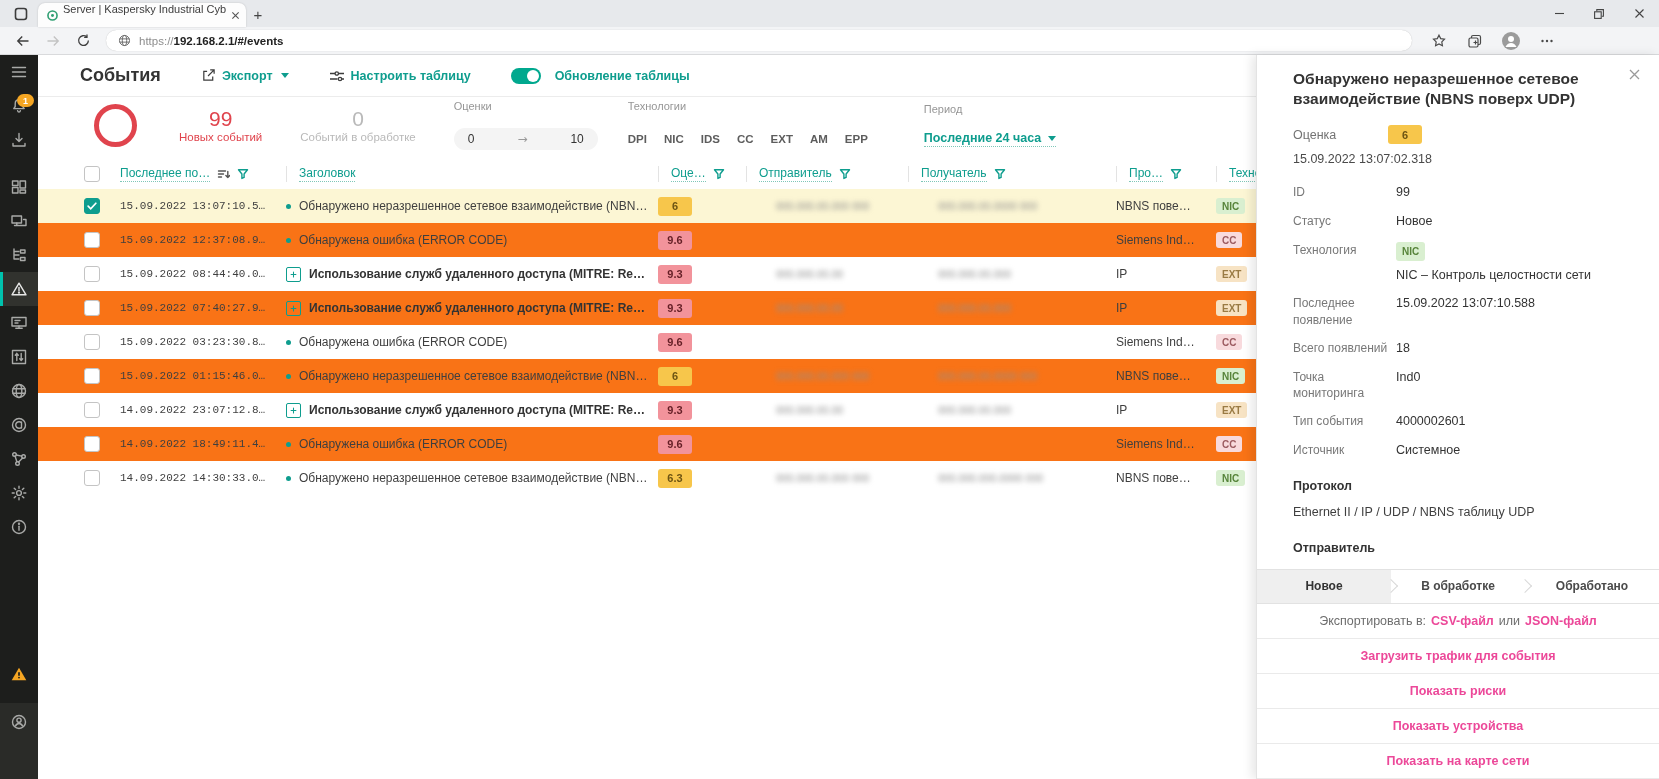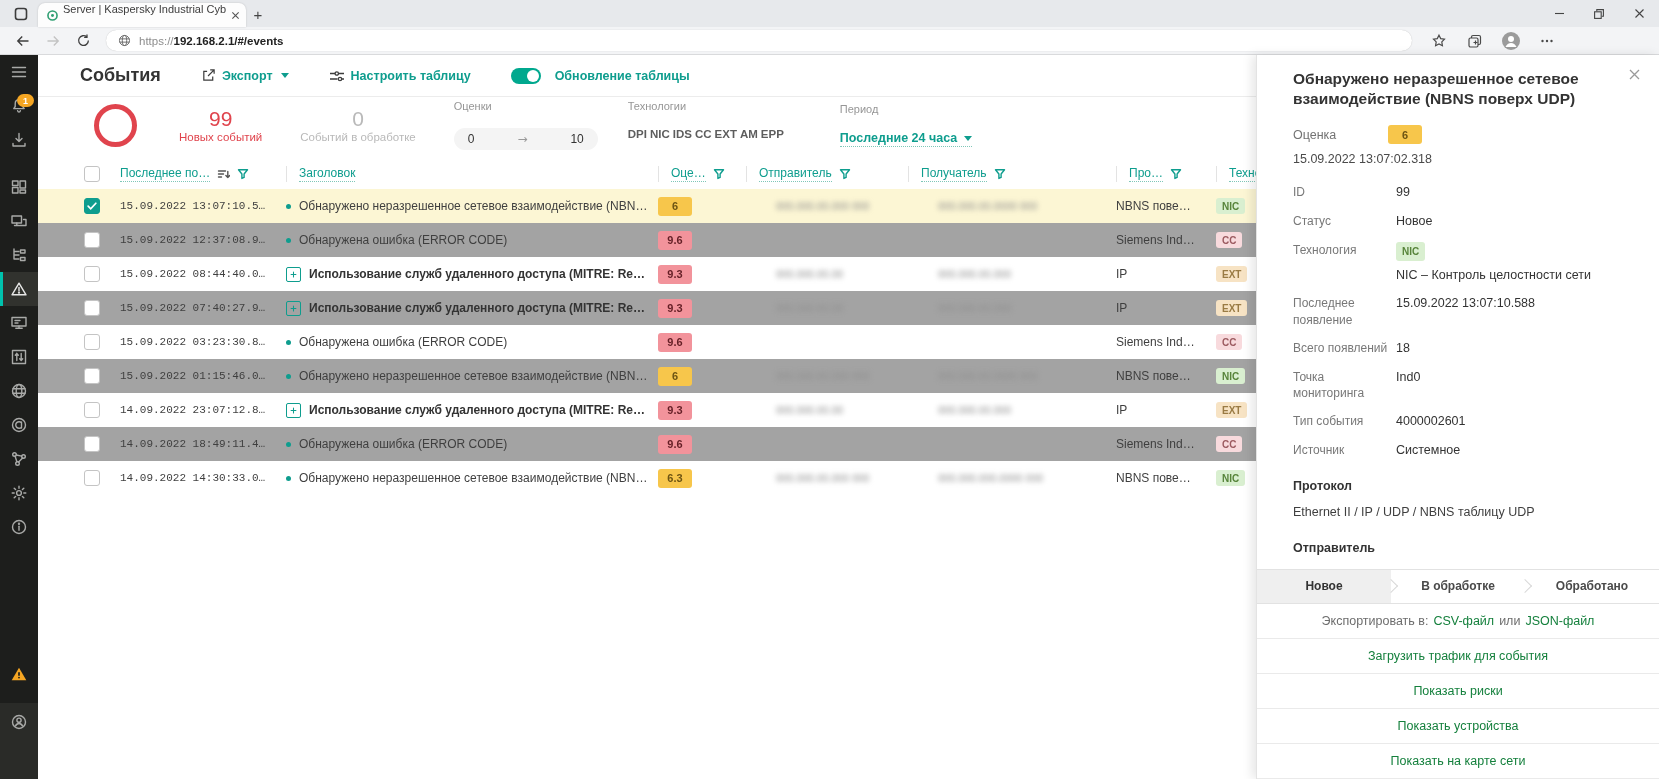--- a/index.html
+++ b/index.html
@@ -54,33 +54,33 @@
   .stat{display:flex;flex-direction:column;align-items:center;margin-right:38px}
   .stat .num{font-size:21px;line-height:21px}
   .stat .lbl{font-size:11.5px;margin-top:2px}
   .stat.red .num,.stat.red .lbl{color:#e0444d}
   .stat.gray .num,.stat.gray .lbl{color:#b9b9b9}
   .fblock{display:flex;flex-direction:column;margin-right:30px}
   .fblock .flabel{font-size:11px;color:#969696;margin-bottom:16px}
   .range{width:116px;height:22px;background:#f4f4f4;border-radius:12px;display:flex;align-items:center;
          justify-content:space-between;padding:0 14px;font-size:12px;color:#333}
   .range .arr{color:#9a9a9a;font-family:"DejaVu Sans",sans-serif}
-  .chips{display:flex;gap:3px;align-items:flex-start;height:22px}
+  .chips{display:flex;gap:17px;align-items:center;height:22px}
   .chip{font-size:11.5px;font-weight:bold;color:#5d5d5d}
   .plink{font-size:12.5px;color:#0e9d8e;font-weight:bold;border-bottom:1px dotted #7fc7b8;display:inline-flex;
          align-items:center;gap:5px;padding-bottom:1px;width:max-content}
 
   
   .grid-row{display:grid;grid-template-columns:36px 166px 372px 88px 162px 208px 100px 90px;align-items:center;padding-left:46px}
   .thead{height:30px;margin-top:6px}
   .th{display:flex;align-items:center;gap:7px;font-size:12px;color:#0e9d8e;height:16px}
   .th .tlbl{border-bottom:1px dotted #7fc7b8;padding-bottom:1px;white-space:nowrap}
   .th.sep{border-left:1px solid #e3e3e3;padding-left:12px}
   .trow{height:34px;font-size:12px;color:#3f3f3f}
-  .trow.alt{background:#a3a3a3}
+  .trow.alt{background:#f97316}
   .trow.selected{background:#fcf6d4}
   .cb{width:14px;height:14px;border:1px solid #c4c4c4;border-radius:3px;background:#fff;display:flex;align-items:center;justify-content:center}
   .cb.checked{background:#0e9d8e;border-color:#0e9d8e}
   .c-time{font-family:Liberation Mono, monospace;font-size:11px;color:#3f3f3f;white-space:nowrap}
   .c-title{display:flex;align-items:center;gap:8px;overflow:hidden;white-space:nowrap;padding-right:10px}
   .c-title .ttl{overflow:hidden;text-overflow:ellipsis}
   .c-title .ttl.b{font-weight:bold;color:#333}
   .dotmark{width:5px;height:5px;border-radius:50%;background:#0e9d8e;flex:none}
   .plusmark{width:13px;height:13px;border:1px solid #0e9d8e;border-radius:2px;display:flex;align-items:center;justify-content:center;flex:none}
   .badge{display:inline-flex;align-items:center;justify-content:center;min-width:26px;height:19px;border-radius:3px;
@@ -112,21 +112,21 @@
   .pproto{font-size:12.5px;color:#3f3f3f;margin-top:12px}
   .psender{margin-top:22px;margin-bottom:14px}
   .ptabs{display:flex;border-top:1px solid #e2e2e2;border-bottom:1px solid #e2e2e2;height:33px}
   .ptab{flex:1;display:flex;align-items:center;justify-content:center;font-size:12px;font-weight:bold;color:#4a4a4a;position:relative}
   .ptab.active{background:#efefef;color:#333}
   .ptab + .ptab::before{content:"";position:absolute;left:-5px;top:11px;width:9px;height:9px;
         border-top:1px solid #d8d8d8;border-right:1px solid #d8d8d8;transform:rotate(45deg);background:transparent}
   .pactions{display:flex;flex-direction:column}
   .prow{height:34px;display:flex;align-items:center;justify-content:center;border-bottom:1px solid #eaeaea;
         font-size:12.5px;gap:5px}
-  .plink2{color:#15803d;font-weight:normal}
+  .plink2{color:#ec4899;font-weight:bold}
   .pgray{color:#6d6d6d}
 </style>
 </head>
 <body>
 
 <div class="tabbar">
   <span class="tab-actions icn">
     <svg width="16" height="16" viewBox="0 0 16 16">
         <rect x="2.5" y="2.5" width="11" height="11" rx="2.5" fill="none" stroke="#3c3c3c" stroke-width="1.6"></rect>
       </svg>

